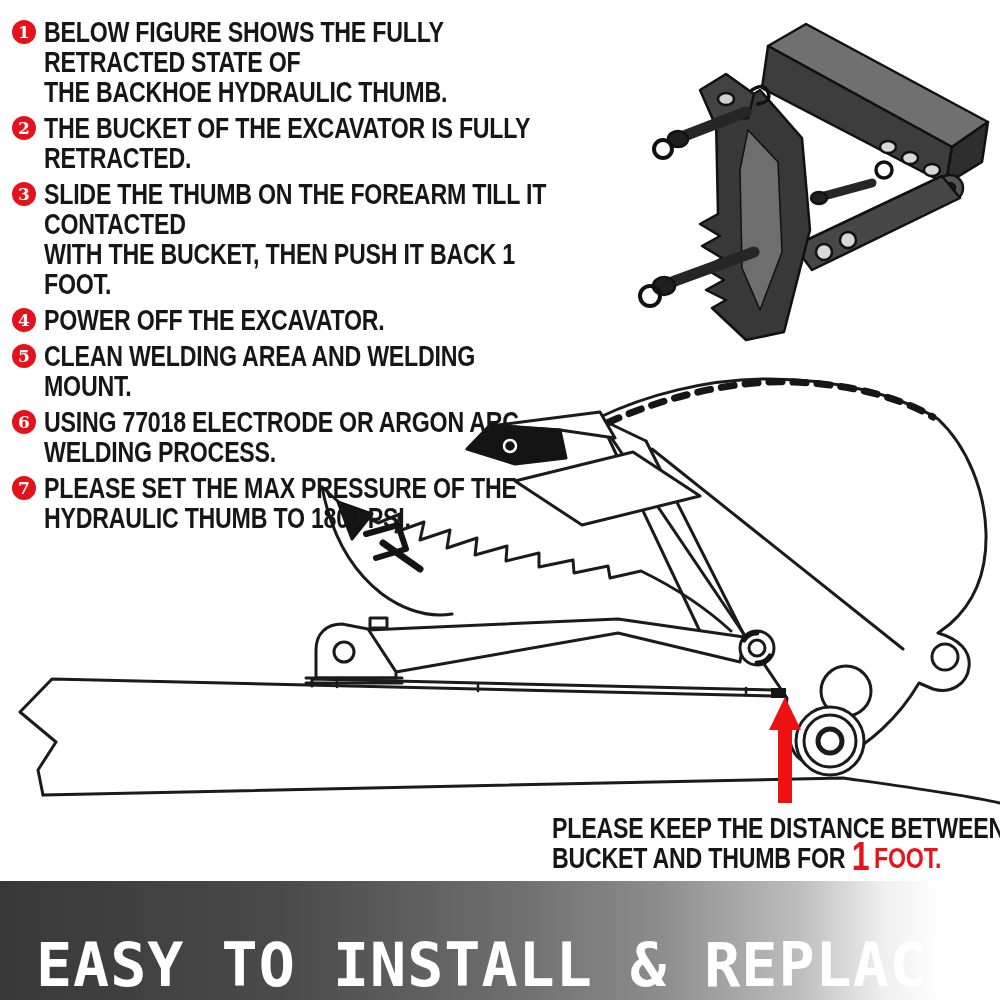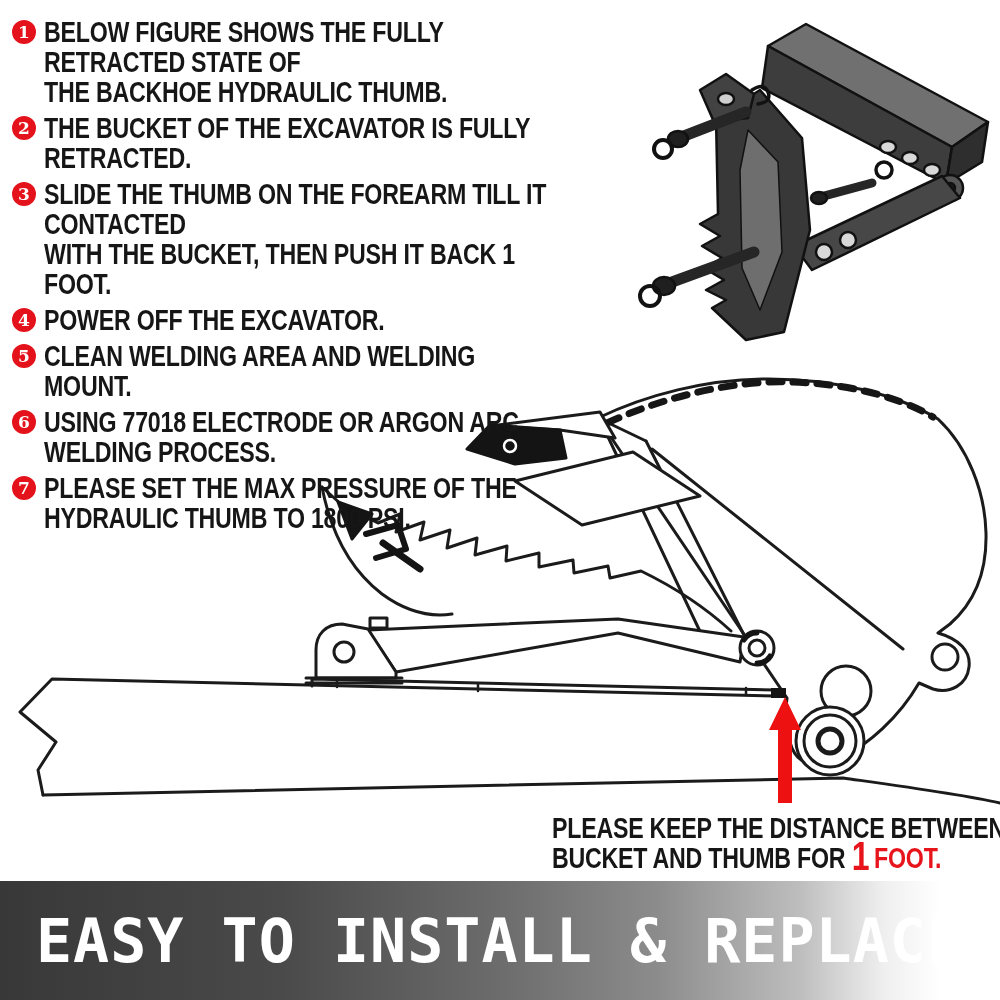--- a/index.html
+++ b/index.html
@@ -20,21 +20,21 @@
   
   .caption{position:absolute;left:552px;top:813px;width:560px;color:#161616;
            font-weight:bold;font-size:29px;line-height:30px;letter-spacing:-0.3px;}
   .caption .cline{transform:scaleX(0.8);transform-origin:left top;white-space:nowrap;}
   .caption .red{color:#e8141c;}
   .caption .big-num{font-size:40px;line-height:0;vertical-align:-2px;padding:0 6px 0 8px;}
   
   .banner{position:absolute;left:0;top:881px;width:940px;height:119px;
           background:linear-gradient(90deg,#383838 0%,#4a4a4a 30%,#6f6f6f 55%,
                      #8c8c8c 70%,#bdbdbd 85%,#efefef 94%,#ffffff 100%);
-          display:flex;align-items:center;}
+          display:flex;align-items:flex-end;}
   .banner-text{padding-left:36px;color:#ffffff;
           font-family:"DejaVu Sans Mono",monospace;font-weight:bold;
           font-size:60px;letter-spacing:1px;white-space:nowrap;}
 </style>
 </head>
 <body>
 
 <svg class="art" viewBox="0 0 1000 1000" fill="none" stroke-linejoin="round" stroke-linecap="round">
 
   <g stroke="#1b1b1b" stroke-width="3">

